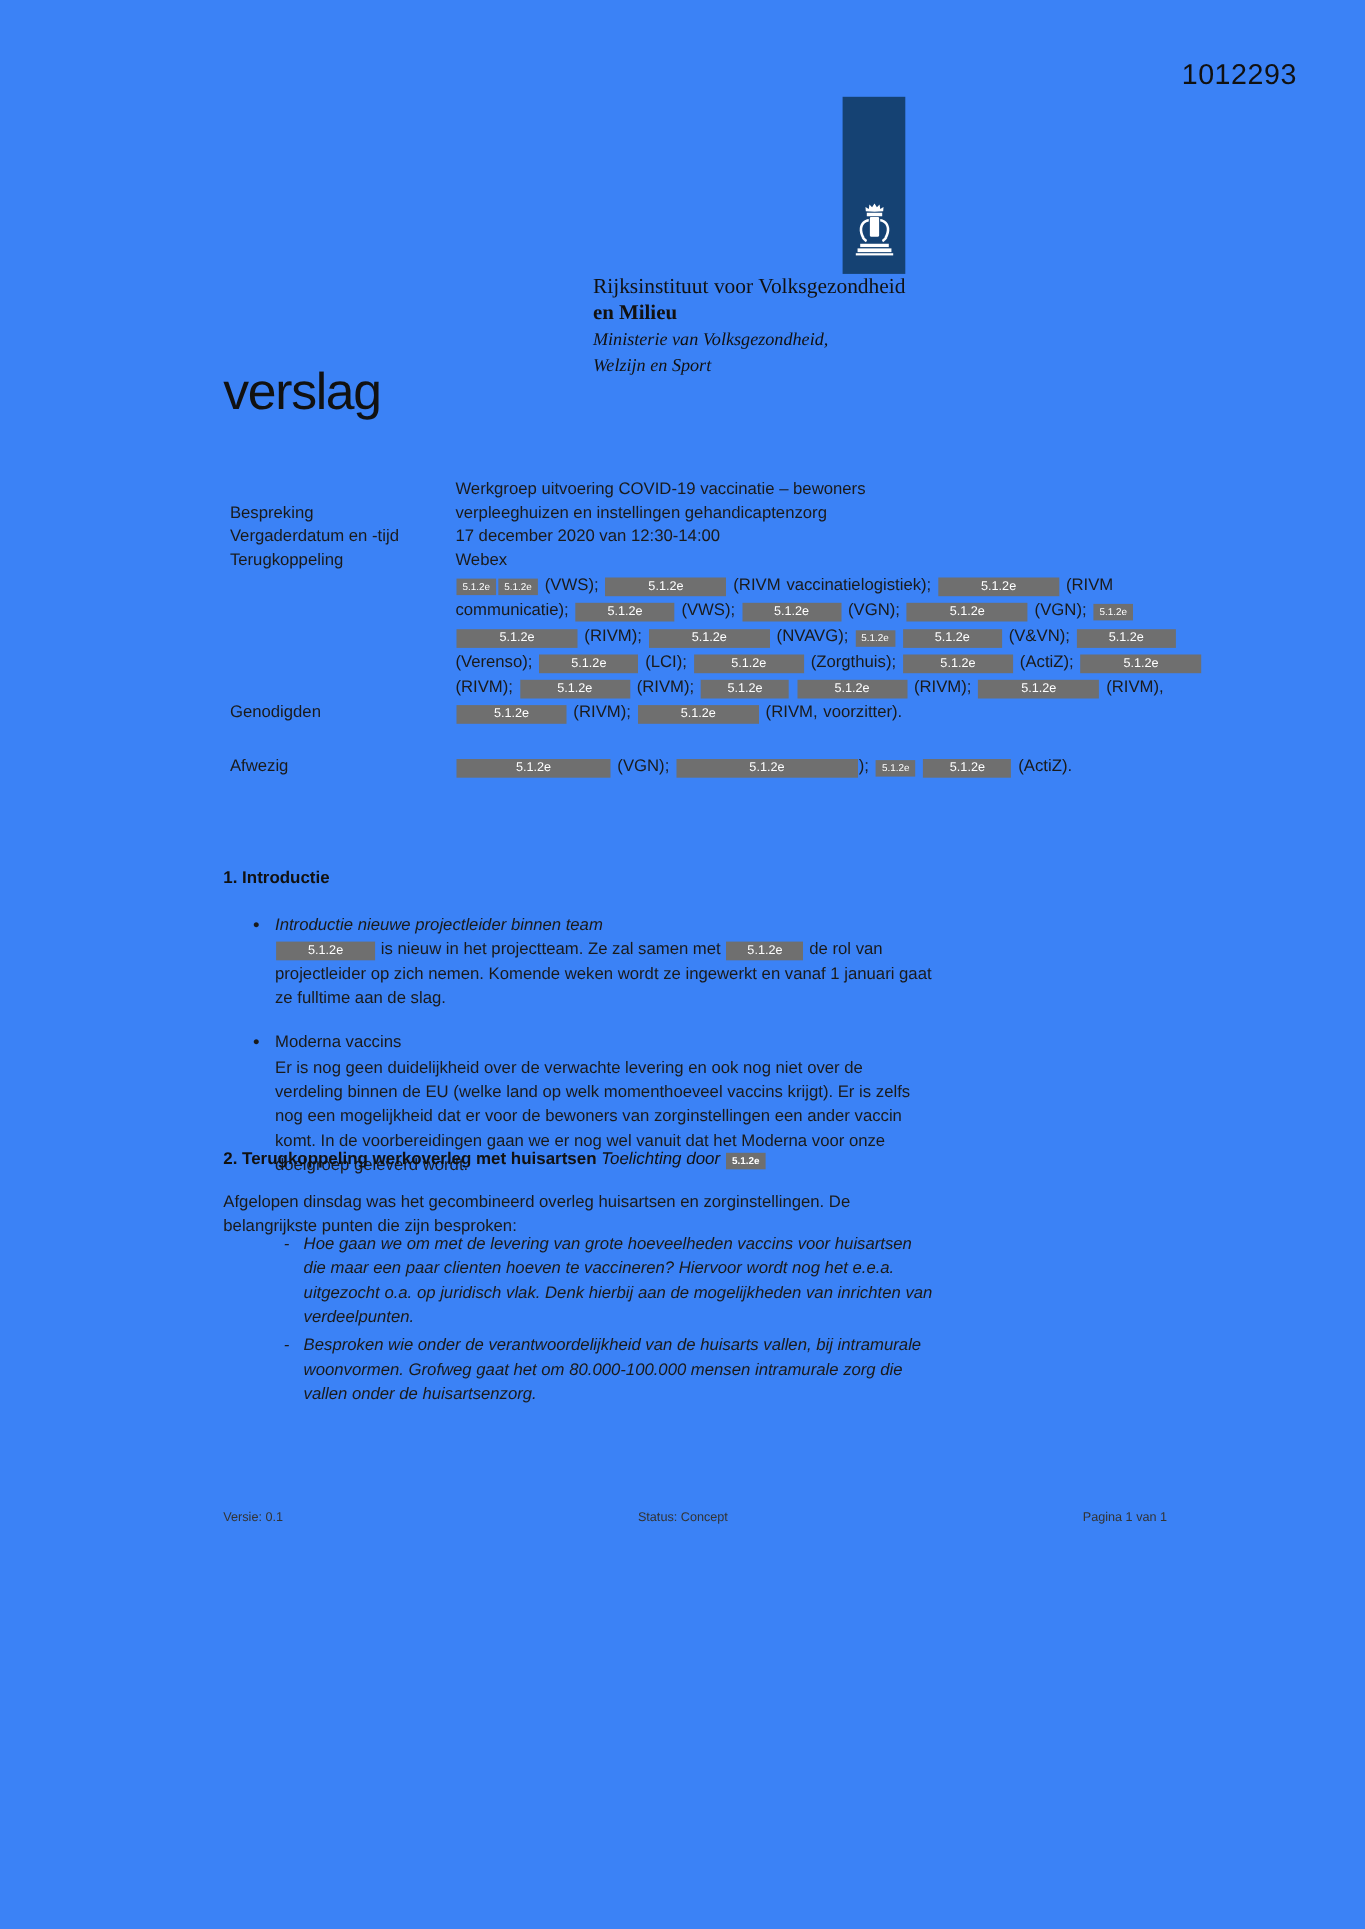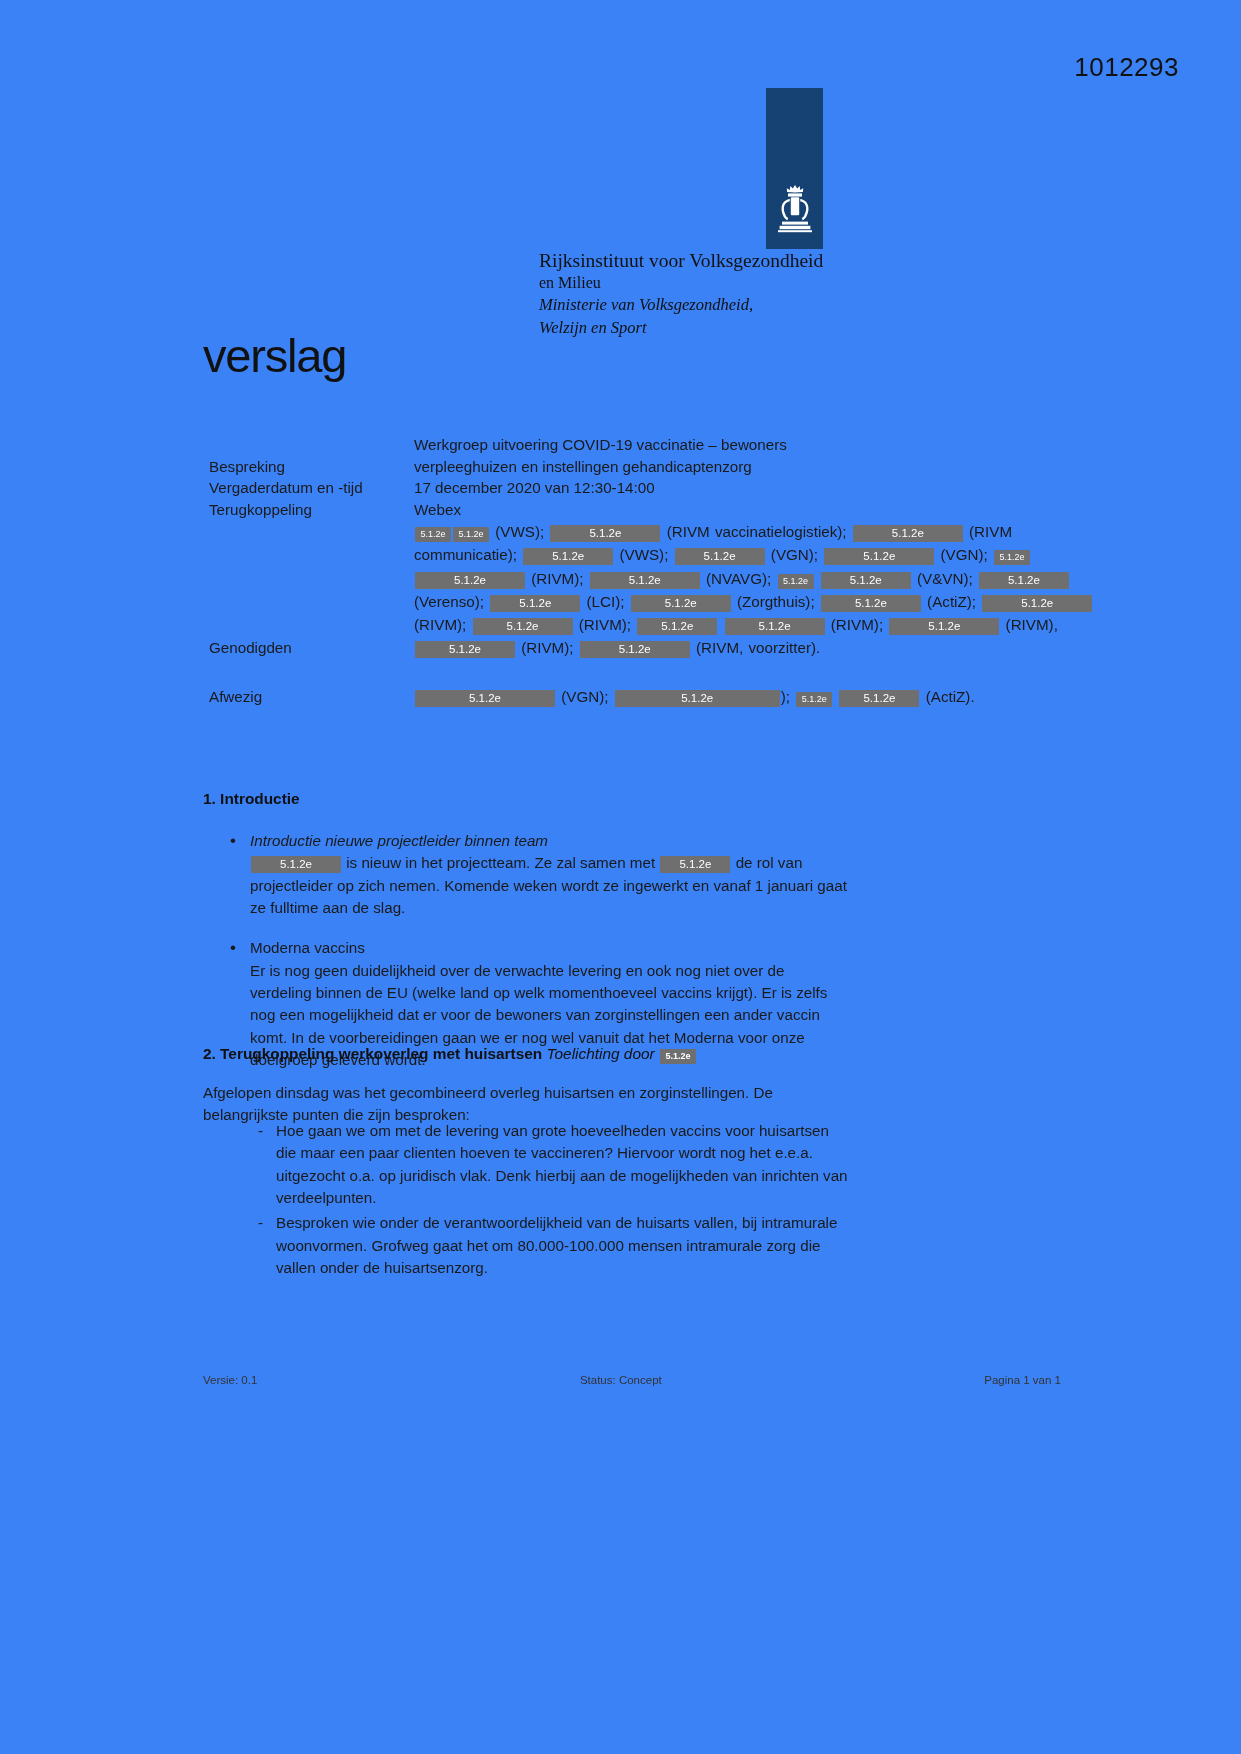--- a/index.html
+++ b/index.html
@@ -61,22 +61,23 @@
     line-height: 1.22;
   }
   .logo-line1 {
     font-family: "Liberation Serif", serif;
     font-size: 19.5px;
     color: #111;
     white-space: nowrap;
   }
   .logo-line2 {
     font-family: "Liberation Serif", serif;
-    font-size: 16px;
-    color: #111;
+    font-size: 19px;
+    color: #111;
+    font-weight: bold;
   }
   .logo-sub {
     font-family: "Liberation Serif", serif;
     font-style: italic;
     font-size: 16.5px;
     color: #111;
     margin-top: 2px;
     line-height: 1.28;
   }
 
@@ -291,21 +292,21 @@
         <div>Moderna vaccins</div>
         <div>Er is nog geen duidelijkheid over de verwachte levering en ook nog niet over de verdeling binnen de EU (welke land op welk momenthoeveel vaccins krijgt). Er is zelfs nog een mogelijkheid dat er voor de bewoners van zorginstellingen een ander vaccin komt. In de voorbereidingen gaan we er nog wel vanuit dat het Moderna voor onze doelgroep geleverd wordt.</div>
       </li>
     </ul>
   </div>
 
   <div class="sec-h" style="left:203px; top:1045px;"><span>2. Terugkoppeling werkoverleg met huisartsen</span> <span class="normal">Toelichting door</span> <span class="red sm">5.1.2e</span></div>
 
   <div class="body-block" style="left:203px; top:1082px; width:640px;">Afgelopen dinsdag was het gecombineerd overleg huisartsen en zorginstellingen. De belangrijkste punten die zijn besproken:</div>
 
-  <div class="body-block" style="left:250px; top:1120px; width:600px;">
+  <div class="body-block" style="left:250px; top:1120px; width:600px;font-style:italic;">
     <ul class="dash">
       <li>Hoe gaan we om met de levering van grote hoeveelheden vaccins voor huisartsen die maar een paar clienten hoeven te vaccineren? Hiervoor wordt nog het e.e.a. uitgezocht o.a. op juridisch vlak. Denk hierbij aan de mogelijkheden van inrichten van verdeelpunten.</li>
       <li>Besproken wie onder de verantwoordelijkheid van de huisarts vallen, bij intramurale woonvormen. Grofweg gaat het om 80.000-100.000 mensen intramurale zorg die vallen onder de huisartsenzorg.</li>
     </ul>
   </div>
 
   <div class="footer">
     <div>Versie: 0.1</div>
     <div>Status: Concept</div>
     <div>Pagina 1 van 1</div>

